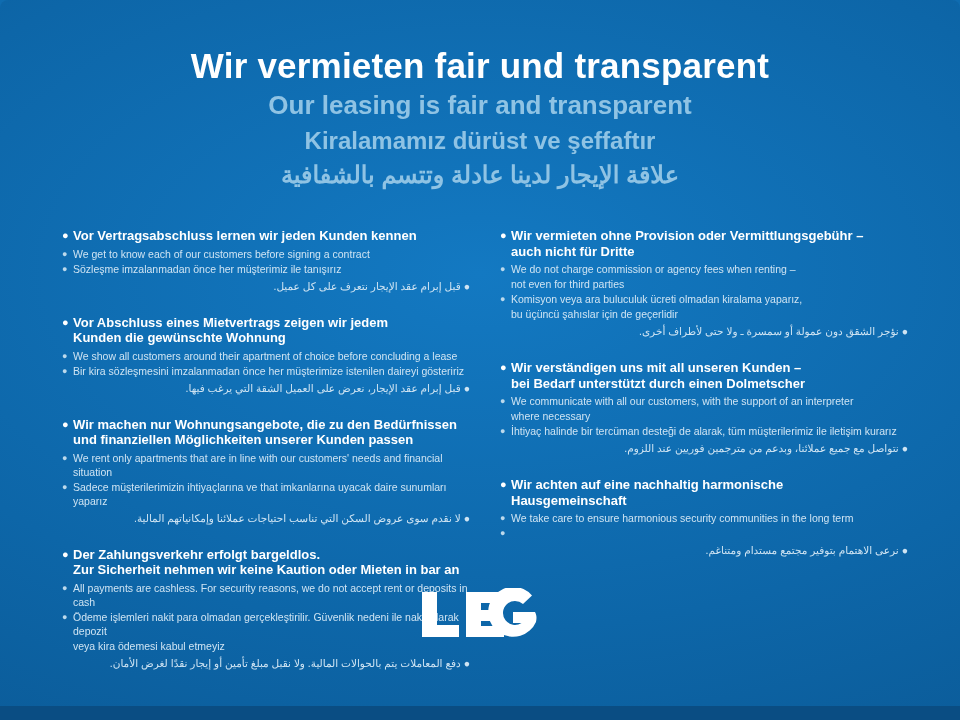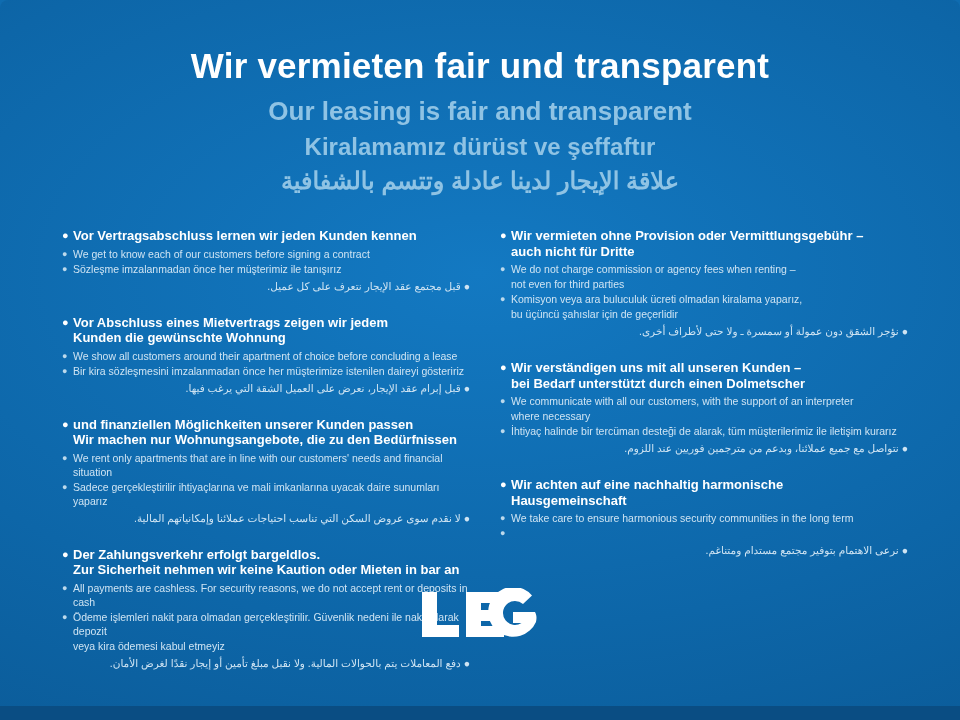--- a/index.html
+++ b/index.html
@@ -33,21 +33,20 @@
     font-weight: bold;
     color: #ffffff;
     letter-spacing: 0.2px;
     line-height: 1.15;
   }
   .h-en {
     font-size: 26px;
     font-weight: bold;
     color: #8fc3e4;
     line-height: 1.5;
-    margin-top: 6px;
   }
   .h-tr {
     font-size: 24px;
     font-weight: bold;
     color: #8fc3e4;
     line-height: 1.35;
   }
   .h-ar {
     font-size: 24px;
     font-weight: bold;
@@ -156,21 +155,21 @@
           <div class="subs">
             <div class="bullet-row sub-line">
               <span class="dot-sub">●</span>
               <div class="sub-txt">We get to know each of our customers before signing a contract</div>
             </div>
             <div class="bullet-row sub-line">
               <span class="dot-sub">●</span>
               <div class="sub-txt">Sözleşme imzalanmadan önce her müşterimiz ile tanışırız</div>
             </div>
           </div>
-          <div class="ar-line">● قبل مجتمع عقد الإيجار نتعرف على كل عميل.</div>
+          <div class="ar-line">● قبل إبرام عقد الإيجار نتعرف على كل عميل.</div>
         </div>
         <div class="block">
           <div class="bullet-row">
             <span class="dot">●</span>
             <div>
               <div class="title-txt">Vor Abschluss eines Mietvertrags zeigen wir jedem</div>
               <div class="title-txt">Kunden die gewünschte Wohnung</div>
             </div>
           </div>
           <div class="subs">
@@ -182,32 +181,32 @@
               <span class="dot-sub">●</span>
               <div class="sub-txt">Bir kira sözleşmesini imzalanmadan önce her müşterimize istenilen daireyi gösteririz</div>
             </div>
           </div>
           <div class="ar-line">● قبل إبرام عقد الإيجار، نعرض على العميل الشقة التي يرغب فيها.</div>
         </div>
         <div class="block">
           <div class="bullet-row">
             <span class="dot">●</span>
             <div>
+              <div class="title-txt">Wir machen nur Wohnungsangebote, die zu den Bedürfnissen</div>
               <div class="title-txt">und finanziellen Möglichkeiten unserer Kunden passen</div>
-              <div class="title-txt">Wir machen nur Wohnungsangebote, die zu den Bedürfnissen</div>
             </div>
           </div>
           <div class="subs">
             <div class="bullet-row sub-line">
               <span class="dot-sub">●</span>
               <div class="sub-txt">We rent only apartments that are in line with our customers' needs and financial situation</div>
             </div>
             <div class="bullet-row sub-line">
               <span class="dot-sub">●</span>
-              <div class="sub-txt">Sadece gerçekleştirilir ihtiyaçlarına ve mali imkanlarına uyacak daire sunumları yaparız</div>
+              <div class="sub-txt">Sadece müşterilerimizin ihtiyaçlarına ve that imkanlarına uyacak daire sunumları yaparız</div>
             </div>
           </div>
           <div class="ar-line">● لا نقدم سوى عروض السكن التي تناسب احتياجات عملائنا وإمكانياتهم المالية.</div>
         </div>
         <div class="block">
           <div class="bullet-row">
             <span class="dot">●</span>
             <div>
               <div class="title-txt">Der Zahlungsverkehr erfolgt bargeldlos.</div>
               <div class="title-txt">Zur Sicherheit nehmen wir keine Kaution oder Mieten in bar an</div>

